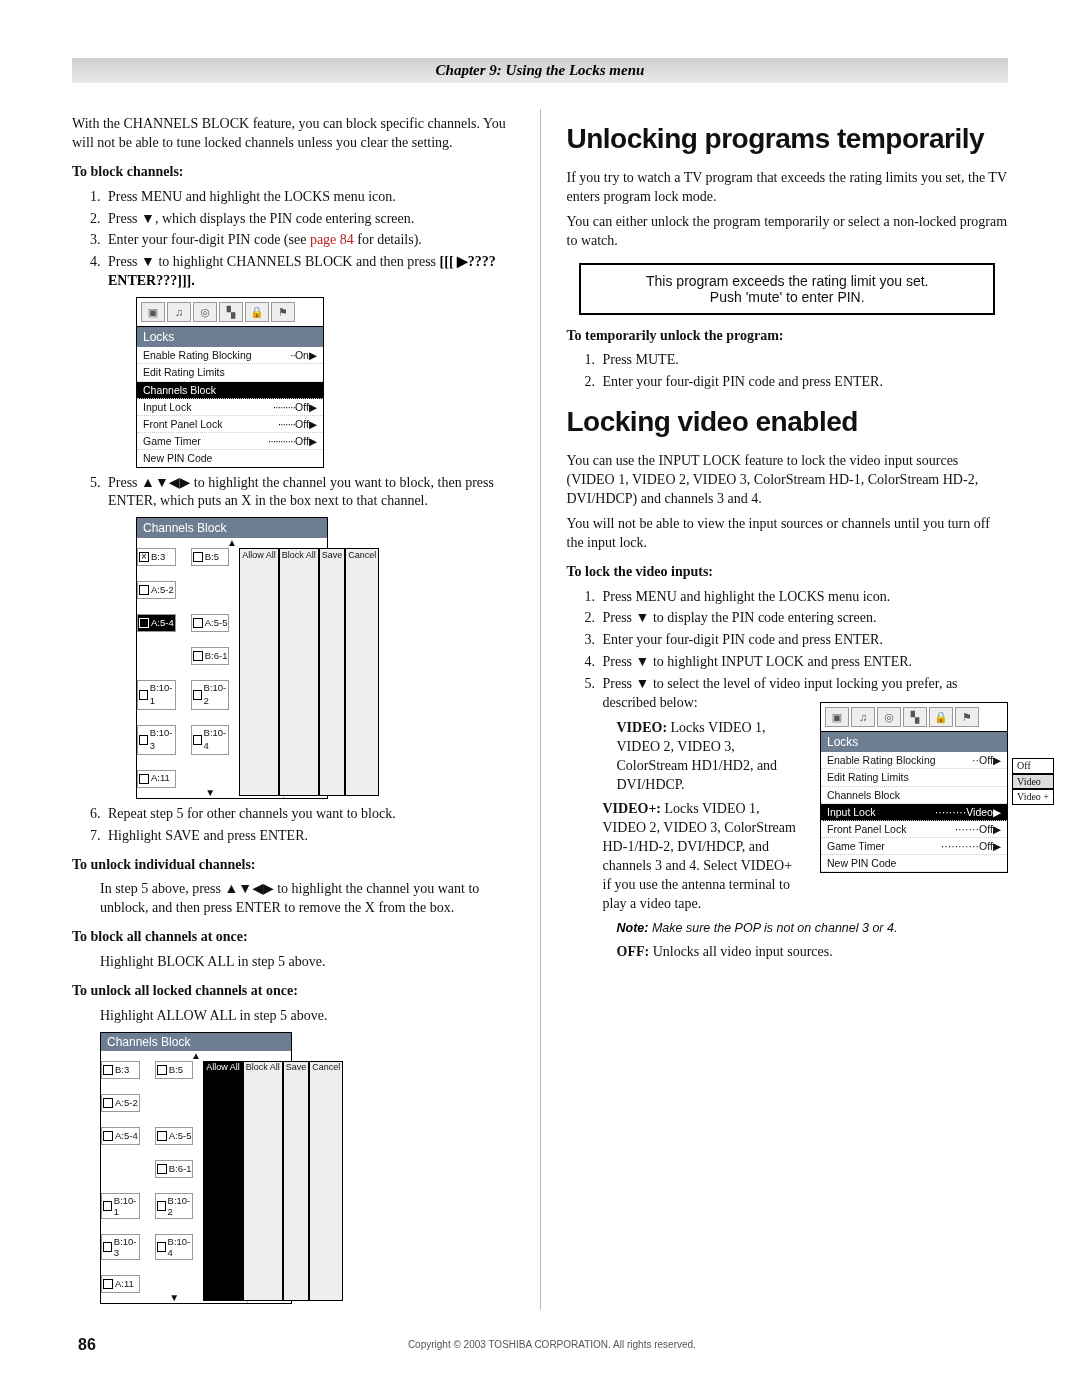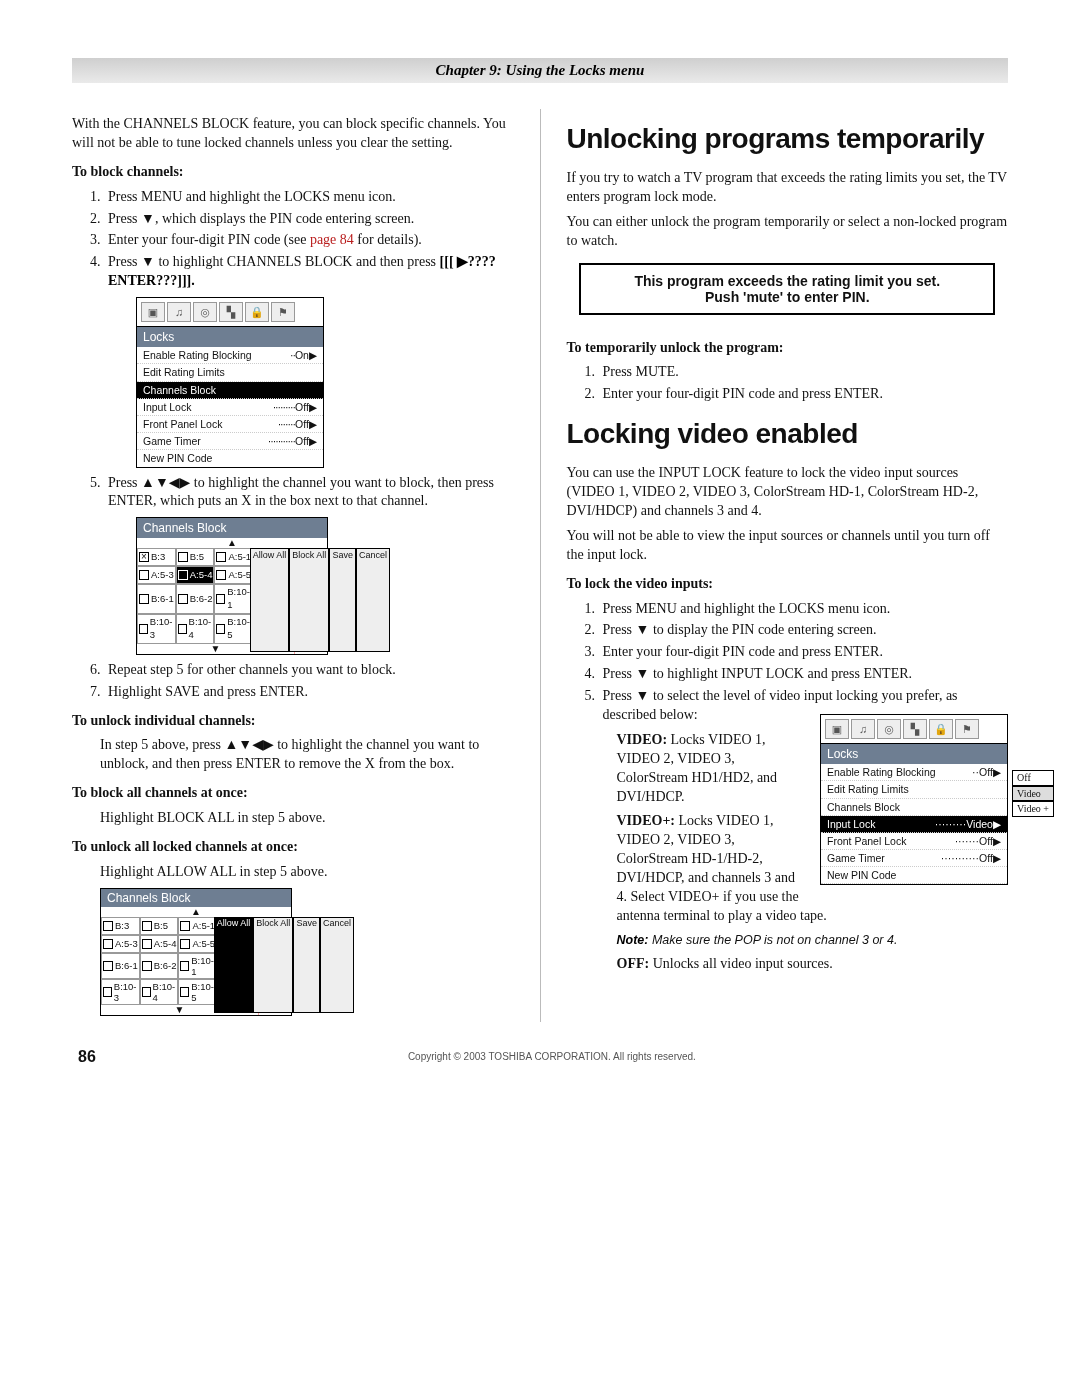--- a/index.html
+++ b/index.html
@@ -119,22 +119,22 @@
     font-size: 12px;
     padding: 2px 6px;
   }
   .chan-block .triangle-row {
     text-align: center;
     font-size: 10px;
     line-height: 10px;
   }
   .chan-grid {
     display: grid;
-    grid-template-columns: repeat(5, 1fr);
-    gap: 0;
+    grid-template-columns: repeat(3, 1fr);
+    gap: 15px;
   }
   .chan-grid .cell {
     border: 1px solid #999;
     padding: 1px 1px;
     display: flex;
     align-items: center;
     gap: 2px;
     min-height: 14px;
   }
   .chan-grid .cell.blank { border: none; }
@@ -157,23 +157,22 @@
     width: 46px;
     display:flex; justify-content:center;
     padding: 0 2px 2px 2px;
     border-left:1px solid #fca5a5;
   }
   .dialog {
     border: 2px solid #000;
     padding: 8px 16px;
     font-family: Arial, Helvetica, sans-serif;
     text-align: center;
-    margin: 12px auto 24px auto;
+    margin: 12px auto 12px auto;
     width: 380px;
-    font-weight: bold;
   }
   .note {
     font-family: Arial, Helvetica, sans-serif;
     font-size: 12.5px;
   }
   .note .label { font-weight: bold; font-style: italic; color:#000; }
   .note .rest { font-style: italic; }
   .footer {
     margin-top: 26px;
     display:flex;
@@ -546,21 +545,21 @@
             <div class="fly-col">
               <div>Off</div>
               <div class="sel">Video</div>
               <div>Video +</div>
             </div>
           </div>
 
           <p style="margin-left:14px">
             <b>VIDEO:</b><span> Locks VIDEO 1, VIDEO 2, VIDEO 3, ColorStream HD1/HD2, and DVI/HDCP.</span>
           </p>
-          <p style="margin-left:14px">
+          <p style="">
             <b>VIDEO+:</b><span> Locks VIDEO 1, VIDEO 2, VIDEO 3, ColorStream HD-1/HD-2, DVI/HDCP, and channels 3 and 4. Select VIDEO+ if you use the antenna terminal to play a video tape.</span>
           </p>
           <p class="note" style="margin-left:14px">
             <span class="label">Note:</span><span class="rest"> Make sure the POP is not on channel 3 or 4.</span>
           </p>
           <p style="margin-left:14px">
             <b>OFF:</b><span> Unlocks all video input sources.</span>
           </p>
         </li>
       </ol>

